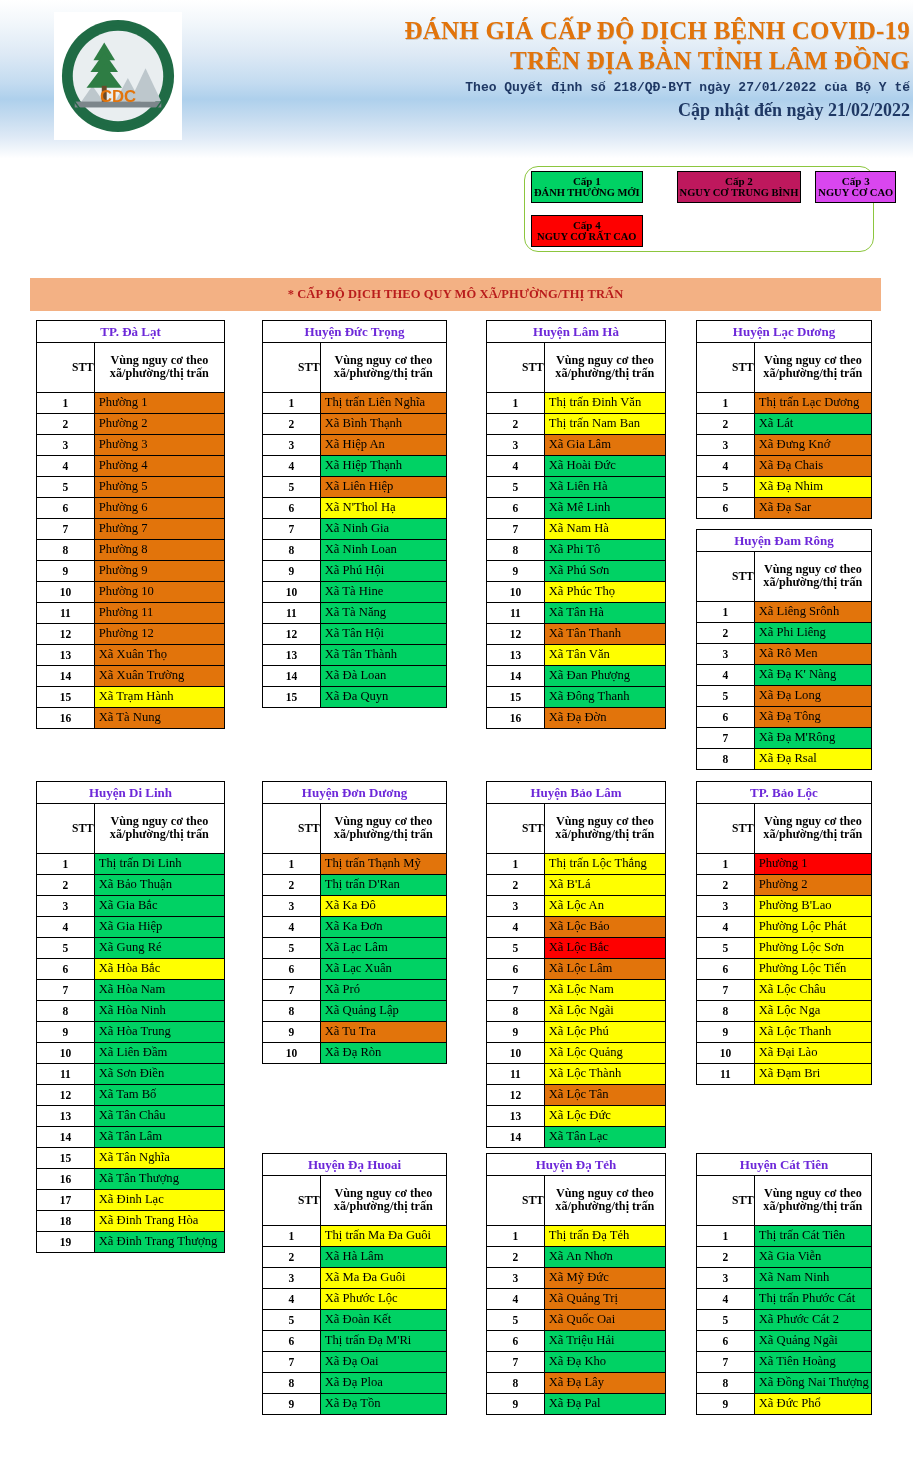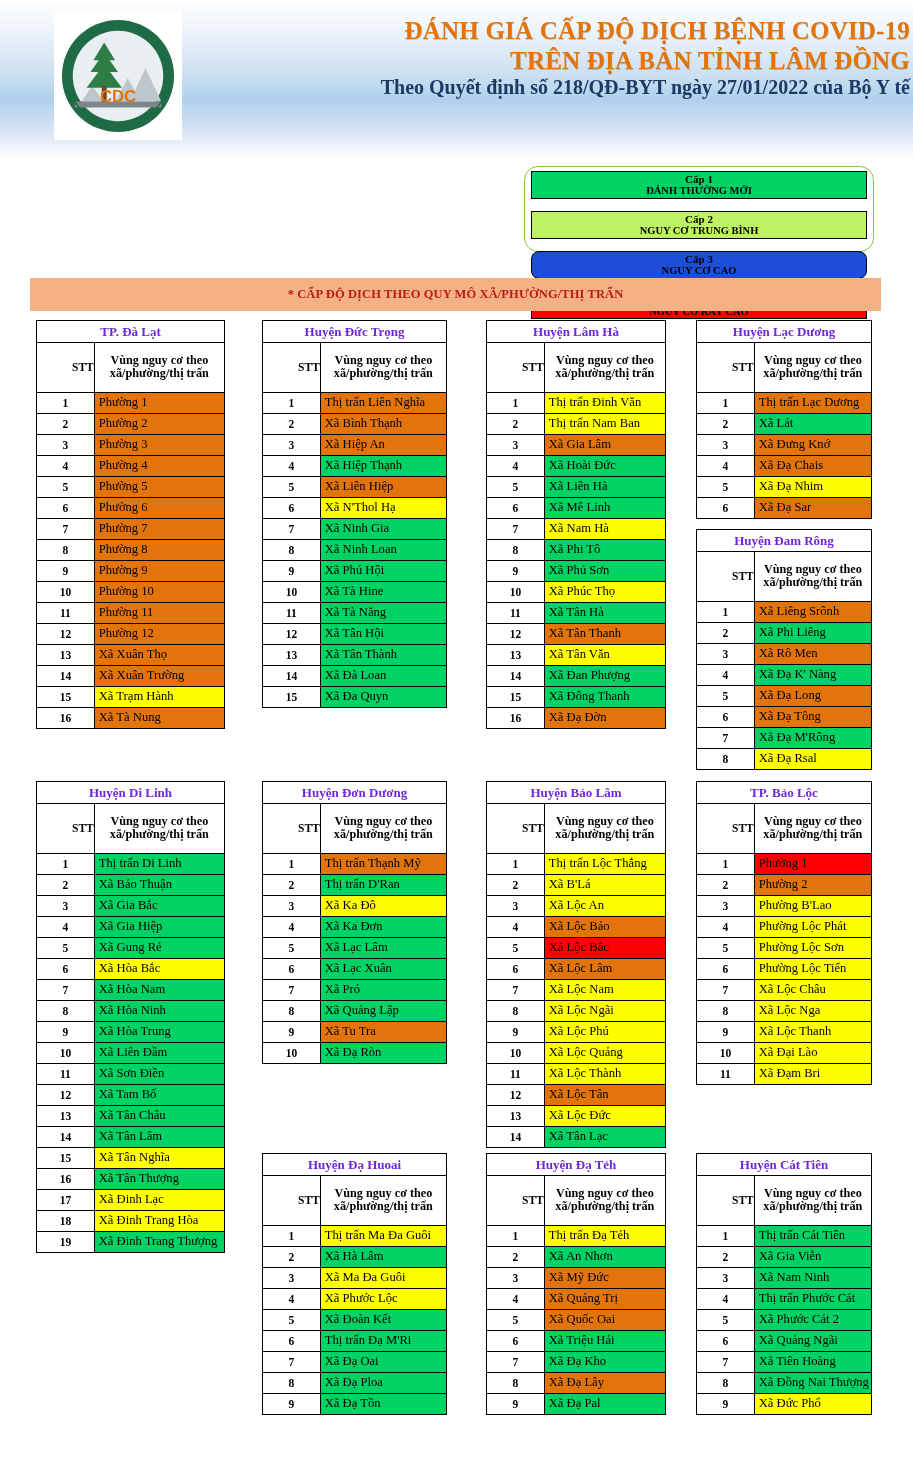--- a/index.html
+++ b/index.html
@@ -42,61 +42,63 @@
     color: #E2740B;
     font-weight: bold;
     font-size: 25px;
     letter-spacing: 0.2px;
     line-height: 1.18;
     text-shadow: 0.5px 0.5px 0 rgba(0,0,0,0.16);
   }
   .title-sub {
     color: #1F3864;
     font-weight: bold;
-    font-size: 20px;
+    font-size: 13px;
+    margin-top: 5px;
     line-height: 1.25;
+    font-family: Liberation Mono, monospace;
   }
   .title-sub2 {
     color: #1F3864;
     font-weight: bold;
     font-size: 18px;
     margin-top: 3px;
     line-height: 1.25;
   }
 
   
   .legend-wrap {
     position: absolute;
     left: 524px; top: 166px;
     width: 350px; height: 86px;
     border: 1.4px solid #8CC63E;
     border-radius: 14px;
     padding: 4px 6px;
   }
   .legend-grid {
     display: grid;
-    grid-template-columns: 1fr;
+    grid-template-columns: 1fr 1fr 1fr;
     grid-template-rows: 1fr 1fr;
     gap: 12px 14px;
     width: 100%; height: 100%;
   }
   .legend-item {
     border: 1.4px solid #000;
     display: flex;
     flex-direction: column;
     align-items: center;
     justify-content: center;
     line-height: 1.12;
     padding: 1px 2px;
   }
   .legend-item .lv { font-weight: bold; font-size: 11px; }
   .legend-item .ld { font-weight: bold; font-size: 10.5px; white-space: nowrap; }
   .lv-1 { background: #00D264; }
-  .lv-2 { background: #bef264; }
-  .lv-3 { background: #1d4ed8; border-radius: 8px; }
+  .lv-2 { background: #be185d; margin-left: 20px; }
+  .lv-3 { background: #d946ef; }
   .lv-4 { background: #FE0000; }
 
   
   .banner {
     position: absolute;
     left: 30px; top: 278px;
     width: 851px; height: 33px;
     background: #F3B184;
     display: flex; align-items: center; justify-content: center;
     font-weight: bold;
@@ -198,20 +200,21 @@
       </g>
       <text x="60" y="86" font-family="Liberation Sans, sans-serif" font-size="17" font-weight="bold" fill="#E2740B" text-anchor="middle">CDC</text>
       <circle cx="60" cy="60" r="51" fill="none" stroke="#1F6B45" stroke-width="1.5"></circle>
     </svg>
   </div>
 
   <div class="header-text">
     <div class="title-1">ĐÁNH GIÁ CẤP ĐỘ DỊCH BỆNH COVID-19</div>
     <div class="title-2">TRÊN ĐỊA BÀN TỈNH LÂM ĐỒNG</div>
     <div class="title-sub">Theo Quyết định  số 218/QĐ-BYT ngày 27/01/2022 của Bộ Y tế</div>
+    <div class="title-sub2">Cập nhật đến ngày 21/02/2022</div>
   </div>
 </div>
 
 <div class="legend-wrap">
   <div class="legend-grid">
     <div class="legend-item lv-1">
       <span class="lv">Cấp 1</span>
       <span class="ld">ĐÁNH THƯỜNG MỚI</span>
     </div>
     <div class="legend-item lv-2">

